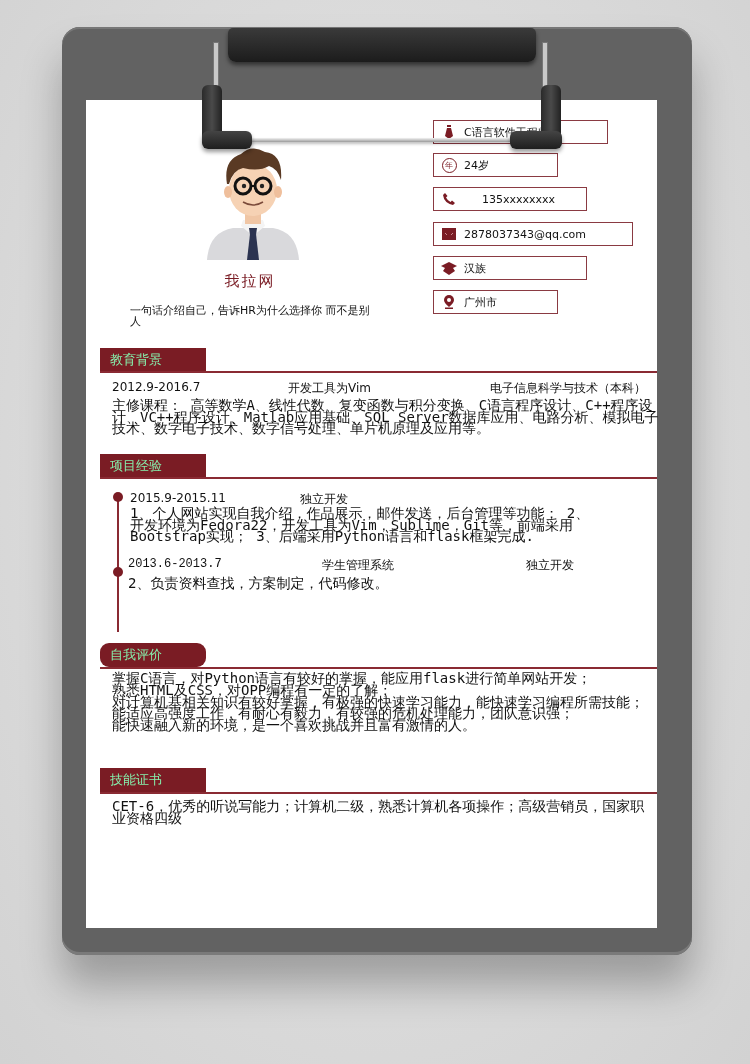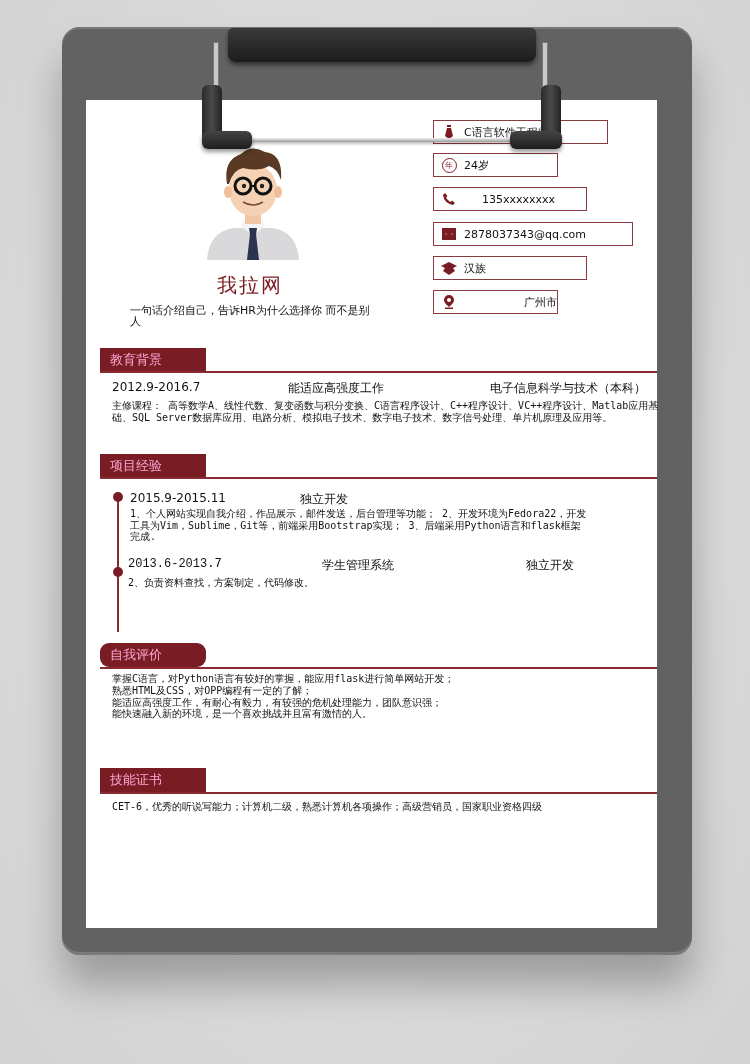--- a/index.html
+++ b/index.html
@@ -15,30 +15,30 @@
   .wire-r{left:543px;top:43px;width:0;height:46px;border-width:0 4px 0 0;}
   .wire-bottom{position:absolute;left:240px;top:138px;width:270px;height:4px;background:linear-gradient(#f2f2f2,#9a9a9a);box-shadow:0 2px 3px rgba(0,0,0,.25);}
   .leg{position:absolute;width:20px;background:linear-gradient(90deg,#2a2a2a,#4a4a4a,#222);border-radius:6px;}
   .leg-l{left:202px;top:85px;height:60px;}
   .leg-r{left:541px;top:85px;height:60px;}
   .foot{position:absolute;height:18px;background:linear-gradient(#444,#1e1e1e);border-radius:6px;box-shadow:0 3px 4px rgba(0,0,0,.4);}
   .foot-l{left:202px;top:131px;width:50px;}
   .foot-r{left:510px;top:131px;width:52px;}
   
   .avatar{position:absolute;left:203px;top:140px;width:100px;height:120px;}
-  .name{position:absolute;left:150px;top:272px;width:200px;text-align:center;color:#7a1c24;font-size:20px;letter-spacing:2px;}
+  .name{position:absolute;left:150px;top:272px;width:200px;text-align:center;color:#7a1c24;font-size:15px;letter-spacing:2px;}
   .slogan{position:absolute;left:130px;top:305px;width:250px;font-size:11px;line-height:11px;color:#111;}
   
   .info{position:absolute;left:433px;height:24px;border:1.5px solid #8a3a42;box-sizing:border-box;display:flex;align-items:center;font-size:11px;color:#111;}
   .info .ic{width:18px;height:16px;margin:0 6px 0 6px;display:flex;align-items:center;justify-content:center;color:#7a1c24;font-size:11px;}
   
-  .sec-head{position:absolute;left:100px;width:106px;height:24px;background:#7a1c24;color:#f9a8d4;font-size:13px;line-height:24px;padding-left:10px;box-sizing:border-box;}
+  .sec-head{position:absolute;left:100px;width:106px;height:24px;background:#7a1c24;color:#86efac;font-size:13px;line-height:24px;padding-left:10px;box-sizing:border-box;}
   .sec-line{position:absolute;left:100px;width:557px;height:2px;background:#8a2a33;}
   .row3{position:absolute;left:112px;width:540px;font-size:12px;color:#111;display:flex;}
-  .txt{position:absolute;font-family:"DejaVu Sans Mono","Liberation Mono",monospace;font-size:10px;line-height:11.5px;color:#111;}
+  .txt{position:absolute;font-family:"DejaVu Sans Mono","Liberation Mono",monospace;font-size:14px;line-height:11.5px;color:#111;}
   .timeline{position:absolute;left:117px;top:495px;width:2px;height:137px;background:#8a2a33;}
   .dot{position:absolute;width:10px;height:10px;border-radius:50%;background:#7a1c24;}
 </style>
 </head>
 <body>
 
 <div class="bg-grad"></div>
 <div class="board"></div>
 <div class="paper"></div>
 
@@ -96,21 +96,21 @@
   <span>2878037343@qq.com</span>
 </div>
 <div class="info" style="top:256px;width:154px;">
   <span class="ic">
     <svg width="16" height="13" viewBox="0 0 16 13">
         <path d="M8 0 L16 4 L12 6 L14 9 L8 13 L2 9 L4 6 L0 4 Z" fill="#7a1c24"></path>
       </svg>
   </span>
   <span>汉族</span>
 </div>
-<div class="info" style="top:290px;width:125px;justify-content:space-between;">
+<div class="info" style="top:290px;width:125px;">
   <span class="ic">
     <svg width="10" height="14" viewBox="0 0 10 14">
         <path d="M5 0 A5 5 0 0 1 10 5 Q10 8 5 12 Q0 8 0 5 A5 5 0 0 1 5 0 Z" fill="#7a1c24"></path>
         <circle cx="5" cy="5" r="2" fill="#fff"></circle>
         <rect x="1" y="12.5" width="8" height="1.5" fill="#7a1c24"></rect>
       </svg>
   </span>
   <span>广州市</span>
 </div>
 
@@ -120,21 +120,21 @@
 <div class="wire-bottom"></div>
 <div class="leg leg-l"></div>
 <div class="leg leg-r"></div>
 <div class="foot foot-l"></div>
 <div class="foot foot-r"></div>
 
 <div class="sec-head" style="top:348px;">教育背景</div>
 <div class="sec-line" style="top:371px;"></div>
 <div class="row3" style="top:380px;">
   <span style="width:176px;">2012.9-2016.7</span>
-  <span style="width:202px;">能适应高强度工作</span>
+  <span style="width:202px;">开发工具为Vim</span>
   <span>电子信息科学与技术（本科）</span>
 </div>
 <div class="txt" style="left:112px;top:400px;width:548px;">主修课程： 高等数学A、线性代数、复变函数与积分变换、C语言程序设计、C++程序设计、VC++程序设计、Matlab应用基础、SQL Server数据库应用、电路分析、模拟电子技术、数字电子技术、数字信号处理、单片机原理及应用等。</div>
 
 <div class="sec-head" style="top:454px;">项目经验</div>
 <div class="sec-line" style="top:477px;"></div>
 <div class="timeline"></div>
 <div class="dot" style="left:113px;top:492px;"></div>
 <div class="dot" style="left:113px;top:567px;"></div>
 
@@ -151,19 +151,20 @@
 </div>
 <div class="txt" style="left:128px;top:575px;width:520px;line-height:16px;">
   <div>2、负责资料查找，方案制定，代码修改。</div>
 </div>
 
 <div class="sec-head" style="top:643px;border-radius:9px;">自我评价</div>
 <div class="sec-line" style="top:667px;"></div>
 <div class="txt" style="left:112px;top:673px;width:540px;line-height:11.8px;">
   <div>掌握C语言，对Python语言有较好的掌握，能应用flask进行简单网站开发；</div>
   <div>熟悉HTML及CSS，对OPP编程有一定的了解；</div>
+  <div>对计算机基相关知识有较好掌握，有极强的快速学习能力，能快速学习编程所需技能；</div>
   <div>能适应高强度工作，有耐心有毅力，有较强的危机处理能力，团队意识强；</div>
   <div>能快速融入新的环境，是一个喜欢挑战并且富有激情的人。</div>
 </div>
 
 <div class="sec-head" style="top:768px;">技能证书</div>
 <div class="sec-line" style="top:792px;"></div>
 <div class="txt" style="left:112px;top:801px;width:540px;">CET-6，优秀的听说写能力；计算机二级，熟悉计算机各项操作；高级营销员，国家职业资格四级</div>
 
 </body></html>

